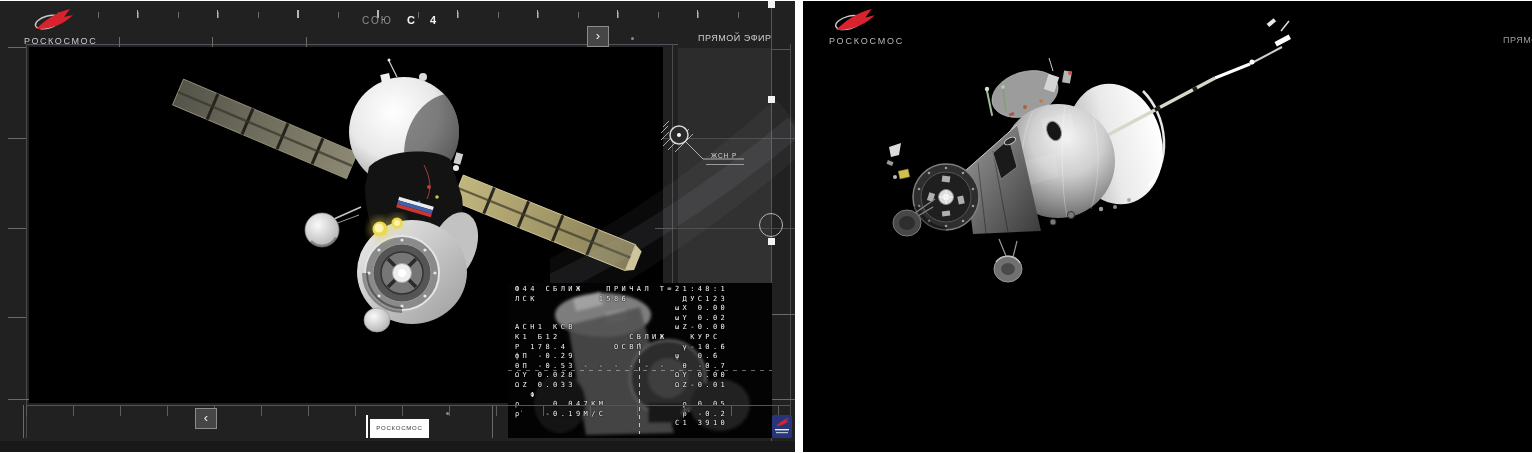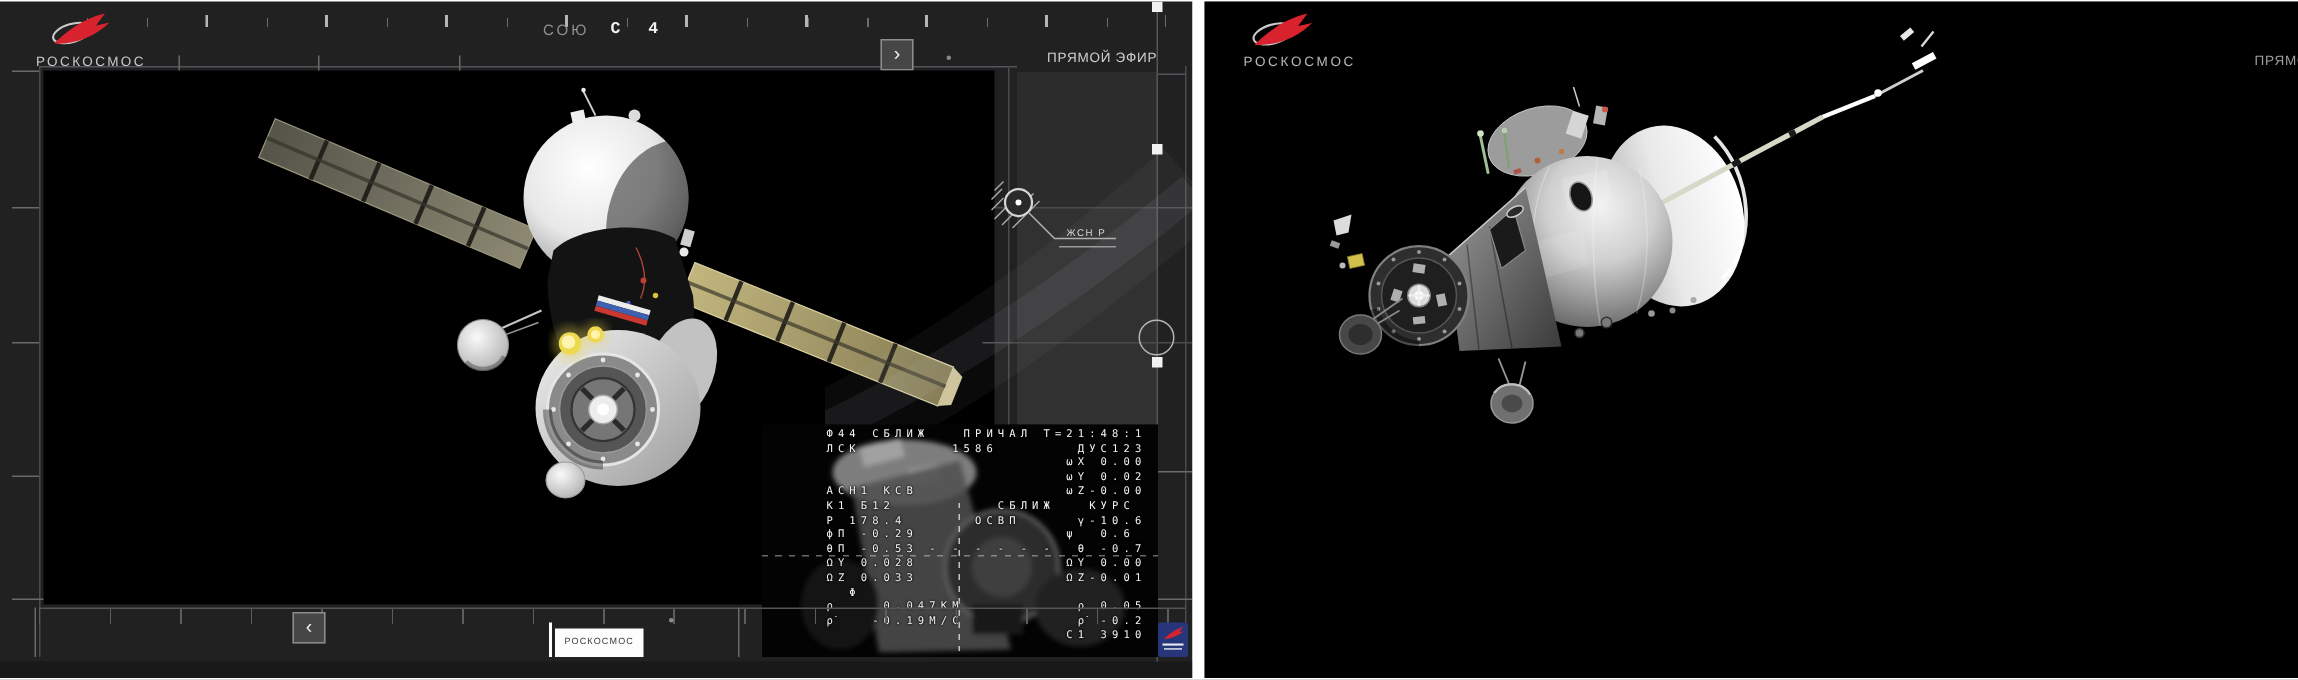--- a/index.html
+++ b/index.html
@@ -8,39 +8,39 @@
   .abs{position:absolute;}
   
   .frame-left{left:0;top:1px;width:795px;height:451px;background:#212121;overflow:hidden;}
   .ruler-minor{left:58px;top:11px;width:716px;height:6px;
     background:repeating-linear-gradient(90deg,rgba(170,170,170,.55) 0 1px,transparent 1px 40px);}
   .ruler-major{left:137px;top:9px;width:640px;height:8px;
     background:repeating-linear-gradient(90deg,#b5b5b5 0 1.5px,transparent 1.5px 80px);}
   .lf-logo{left:30px;top:6px;width:46px;height:26px;}
   .lf-brandname{left:24px;top:35px;font-size:9px;letter-spacing:1.6px;color:#c9c9c9;}
   .lf-title-dim{left:362px;top:14px;font-size:10px;letter-spacing:2px;color:#8f8f8f;}
-  .lf-title-bright{left:407px;top:13px;font-size:11px;letter-spacing:6px;color:#f2f2f2;font-weight:bold;font-family:Liberation Mono, monospace;}
+  .lf-title-bright{left:407px;top:13px;font-size:11px;letter-spacing:6px;color:#f2f2f2;font-weight:bold;}
   .hline{background:#57535c;height:1px;}
   .vline{background:#4a4a4a;width:1px;}
   .tick{background:#6a6a6a;}
   .btn-box{width:20px;height:19px;background:#464646;border:1px solid #8c8c8c;
     color:#f0f0f0;font-size:13px;line-height:17px;text-align:center;cursor:pointer;}
   .lf-live{left:698px;top:32px;font-size:9px;letter-spacing:.5px;color:#cfcfcf;white-space:nowrap;}
   .hdr-dot{left:631px;top:36px;width:3px;height:3px;border-radius:50%;background:#8a8a8a;}
   .video{left:29px;top:46px;width:634px;height:356px;background:#000;overflow:hidden;}
   .panel-rect-a{left:678px;top:47px;width:94px;height:90px;background:#2c2c2c;}
   .panel-rect-b{left:678px;top:137px;width:94px;height:148px;background:#313131;}
   .handle{width:7px;height:7px;background:#f2f2f2;}
   .panel-circle{left:759px;top:212px;width:22px;height:22px;border:1.5px solid #b5b5b5;border-radius:50%;}
   .callout-label{left:711px;top:151px;font-size:6.5px;letter-spacing:1px;color:#d5d5d5;}
   .callout-underline{left:706px;top:163px;width:38px;height:1px;background:#9a9a9a;}
   .glow{pointer-events:none;}
   
   .telemetry{left:508px;top:282px;width:264px;height:155px;background:#070707;overflow:hidden;}
-  .tele-rows{left:0;top:2px;width:264px;padding-left:7px;margin-left:36px;}
+  .tele-rows{left:0;top:2px;width:264px;padding-left:7px;}
   .tele-row{white-space:pre;font-family:"DejaVu Sans Mono",monospace;font-size:7px;
     letter-spacing:3.4px;line-height:9.6px;color:#f4f4f4;text-shadow:0 0 2px #000,0 0 1px #000;}
   .tele-vdash{left:131px;top:52px;width:1px;height:99px;
     background:repeating-linear-gradient(180deg,#ddd 0 4px,transparent 4px 8px);opacity:.85;}
   .tele-hdash{left:0;top:87px;width:264px;height:1px;
     background:repeating-linear-gradient(90deg,#cfcfcf 0 4px,transparent 4px 9px);opacity:.5;}
   
   .foot-ticks{left:26px;top:405px;width:764px;height:10px;
     background:repeating-linear-gradient(90deg,#5d5d5d 0 1px,transparent 1px 47px);}
   .watermark-bar{left:366px;top:414px;width:2px;height:23px;background:#fff;}

